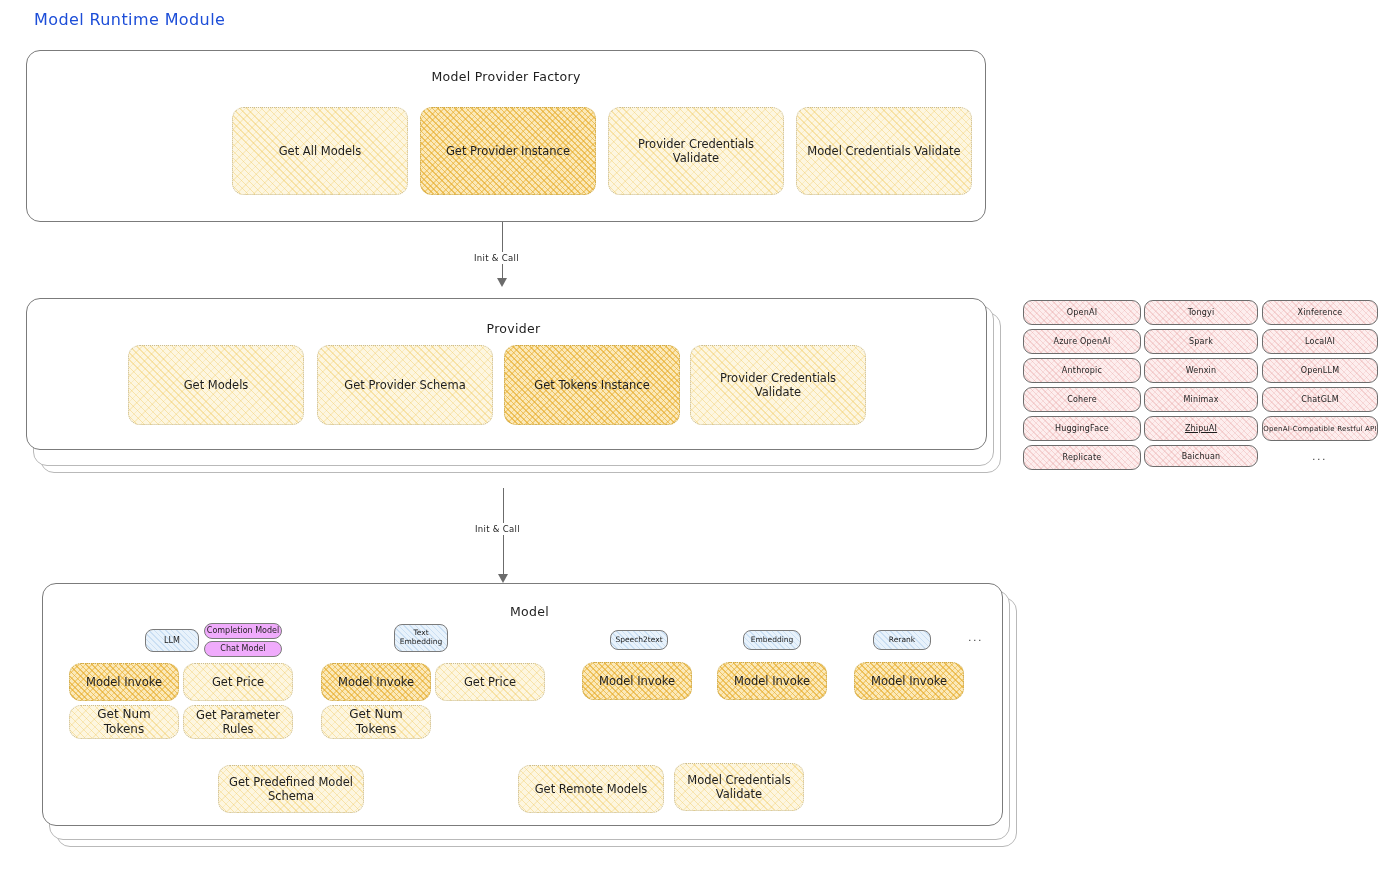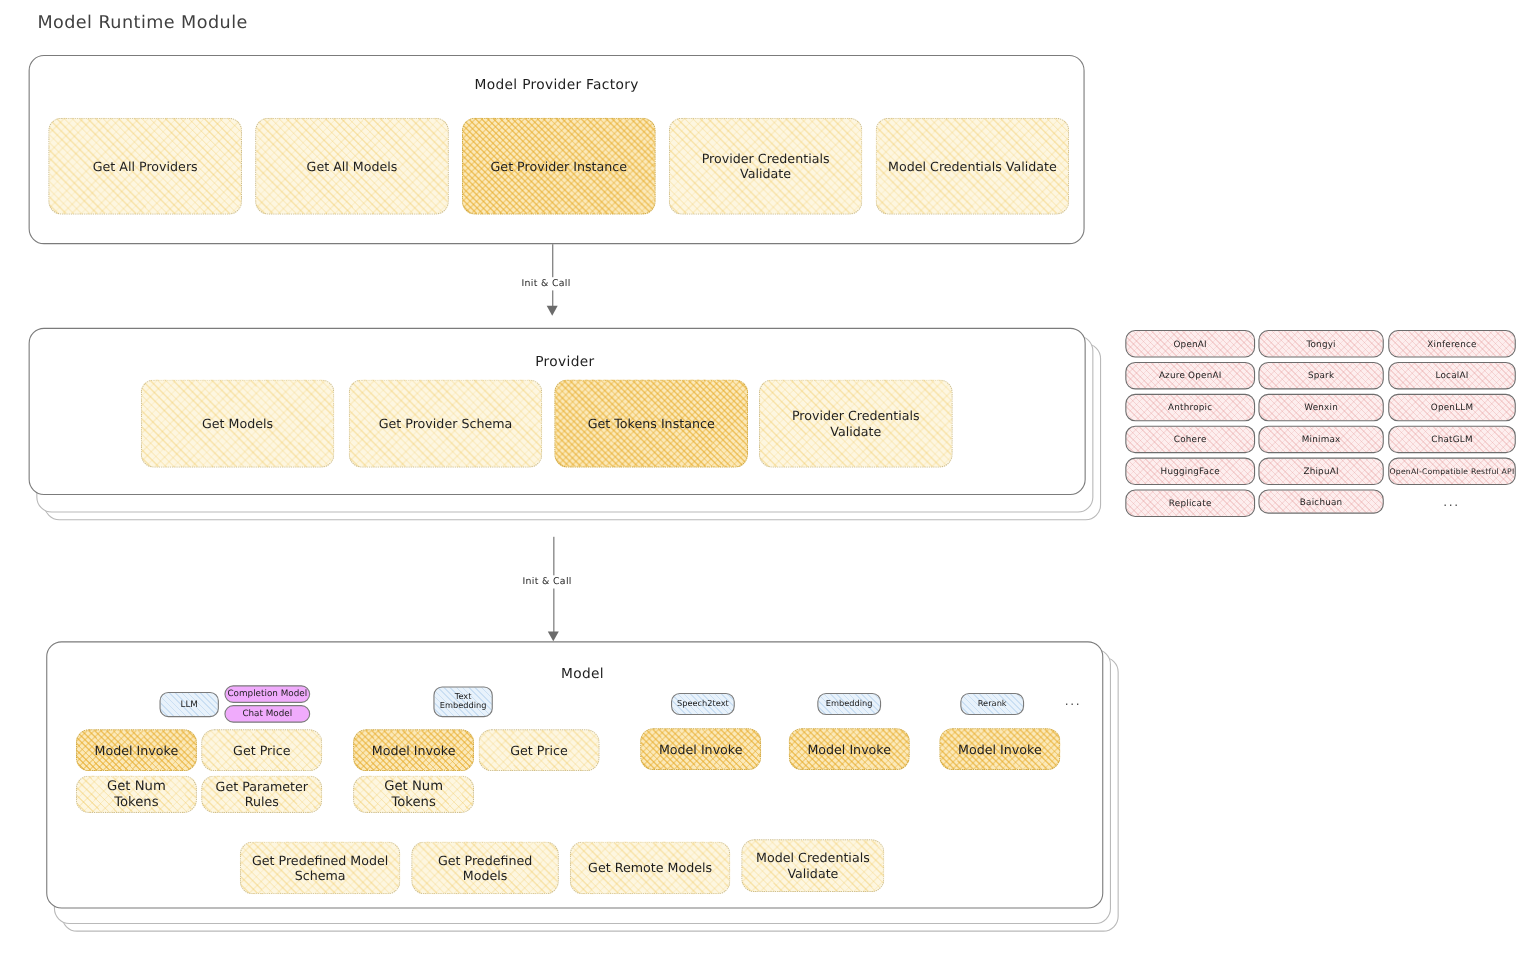--- a/index.html
+++ b/index.html
@@ -16,21 +16,21 @@
     overflow: hidden;
   }
 
   
   #diagram-title {
     position: absolute;
     left: 34px;
     top: 10px;
     font-size: 16px;
     letter-spacing: 0.4px;
-    color: #404040;
+    color: #1d4ed8;
     white-space: nowrap;
   }
 
   
   .card-stack {
     position: absolute;
   }
   .card-shadow {
     position: absolute;
     left: 0; top: 0;
@@ -160,21 +160,20 @@
 </style>
 </head>
 <body>
 
 <div id="diagram-title">Model Runtime Module</div>
 
 <div class="card-stack" style="left:26px; top:50px; width:960px; height:172px;">
   <div class="card" style="width:960px; height:172px;"></div>
   <div class="card-title t13" style="top:19px;">Model Provider Factory</div>
 
-  <div class="hbox t12" style="left:18px; top:57px; width:176px; height:88px;">Get All Providers</div>
   <div class="hbox t12" style="left:206px; top:57px; width:176px; height:88px;">Get All Models</div>
   <div class="hbox strong t12" style="left:394px; top:57px; width:176px; height:88px;">Get Provider Instance</div>
   <div class="hbox t12" style="left:582px; top:57px; width:176px; height:88px;">Provider Credentials Validate</div>
   <div class="hbox t12" style="left:770px; top:57px; width:176px; height:88px;">Model Credentials Validate</div>
 </div>
 
 <div>
   <div class="arrow-line" style="left:502px; top:222px; height:62px;"></div>
   <div class="arrow-head" style="left:497px; top:278px;"></div>
   <div class="arrow-label" style="left:471px; top:252px;">Init &amp; Call</div>
@@ -198,21 +197,21 @@
   <div class="pchip" style="left:0px; top:29px; width:118px; height:25px;">Azure OpenAI</div>
   <div class="pchip" style="left:0px; top:58px; width:118px; height:25px;">Anthropic</div>
   <div class="pchip" style="left:0px; top:87px; width:118px; height:25px;">Cohere</div>
   <div class="pchip" style="left:0px; top:116px; width:118px; height:25px;">HuggingFace</div>
   <div class="pchip" style="left:0px; top:145px; width:118px; height:25px;">Replicate</div>
 
   <div class="pchip" style="left:121px; top:0px; width:114px; height:25px;">Tongyi</div>
   <div class="pchip" style="left:121px; top:29px; width:114px; height:25px;">Spark</div>
   <div class="pchip" style="left:121px; top:58px; width:114px; height:25px;">Wenxin</div>
   <div class="pchip" style="left:121px; top:87px; width:114px; height:25px;">Minimax</div>
-  <div class="pchip" style="left:121px; top:116px; width:114px; height:25px;">ZhipuAI</div>
+  <div class="pchip" style="left:121px; top:116px; width:114px; height:25px;text-decoration:underline;">ZhipuAI</div>
   <div class="pchip" style="left:121px; top:145px; width:114px; height:22px;">Baichuan</div>
 
   <div class="pchip" style="left:239px; top:0px; width:116px; height:25px;">Xinference</div>
   <div class="pchip" style="left:239px; top:29px; width:116px; height:25px;">LocalAI</div>
   <div class="pchip" style="left:239px; top:58px; width:116px; height:25px;">OpenLLM</div>
   <div class="pchip" style="left:239px; top:87px; width:116px; height:25px;">ChatGLM</div>
   <div class="pchip" style="left:239px; top:116px; width:116px; height:25px; font-size:7px;">OpenAI-Compatible Restful API</div>
   <div class="ellipsis" style="left:289px; top:150px;">...</div>
 </div>
 
@@ -248,16 +247,15 @@
 
   <div class="badge" style="left:701px; top:47px; width:58px; height:20px; font-size:7.5px;">Embedding</div>
   <div class="hbox strong t12" style="left:675px; top:79px; width:110px; height:38px;">Model Invoke</div>
 
   <div class="badge" style="left:831px; top:47px; width:58px; height:20px; font-size:7.5px;">Rerank</div>
   <div class="hbox strong t12" style="left:812px; top:79px; width:110px; height:38px;">Model Invoke</div>
 
   <div class="ellipsis" style="left:926px; top:48px;">...</div>
 
   <div class="hbox t12" style="left:176px; top:182px; width:146px; height:48px;">Get Predefined Model Schema</div>
-  <div class="hbox t12" style="left:332px; top:182px; width:134px; height:48px;">Get Predefined Models</div>
   <div class="hbox t12" style="left:476px; top:182px; width:146px; height:48px;">Get Remote Models</div>
   <div class="hbox t12" style="left:632px; top:180px; width:130px; height:48px;">Model Credentials Validate</div>
 </div>
 
 </body></html>

